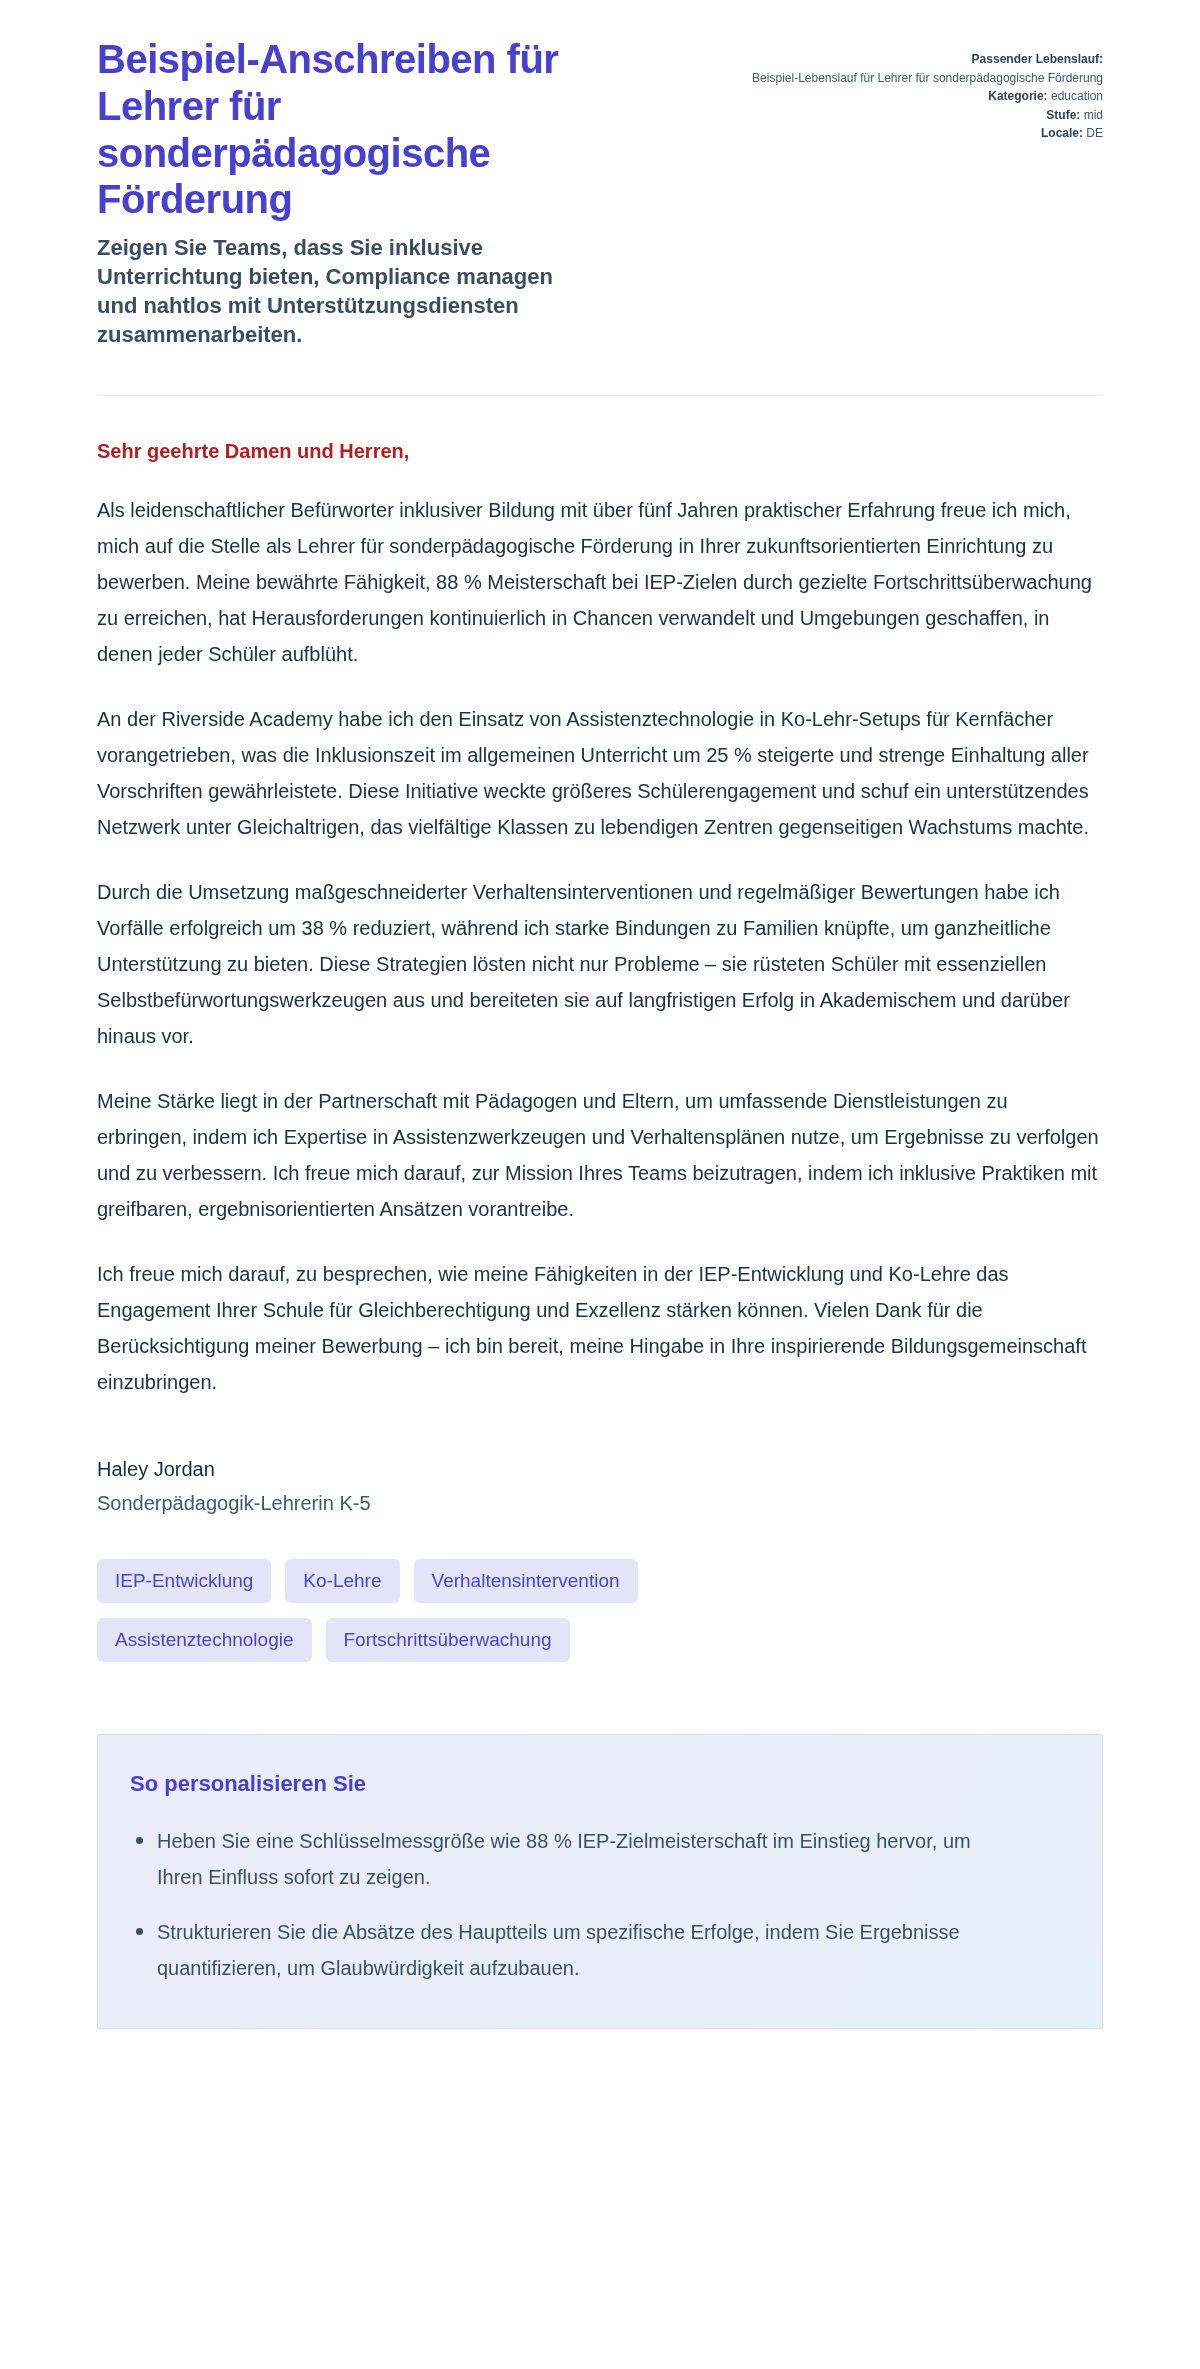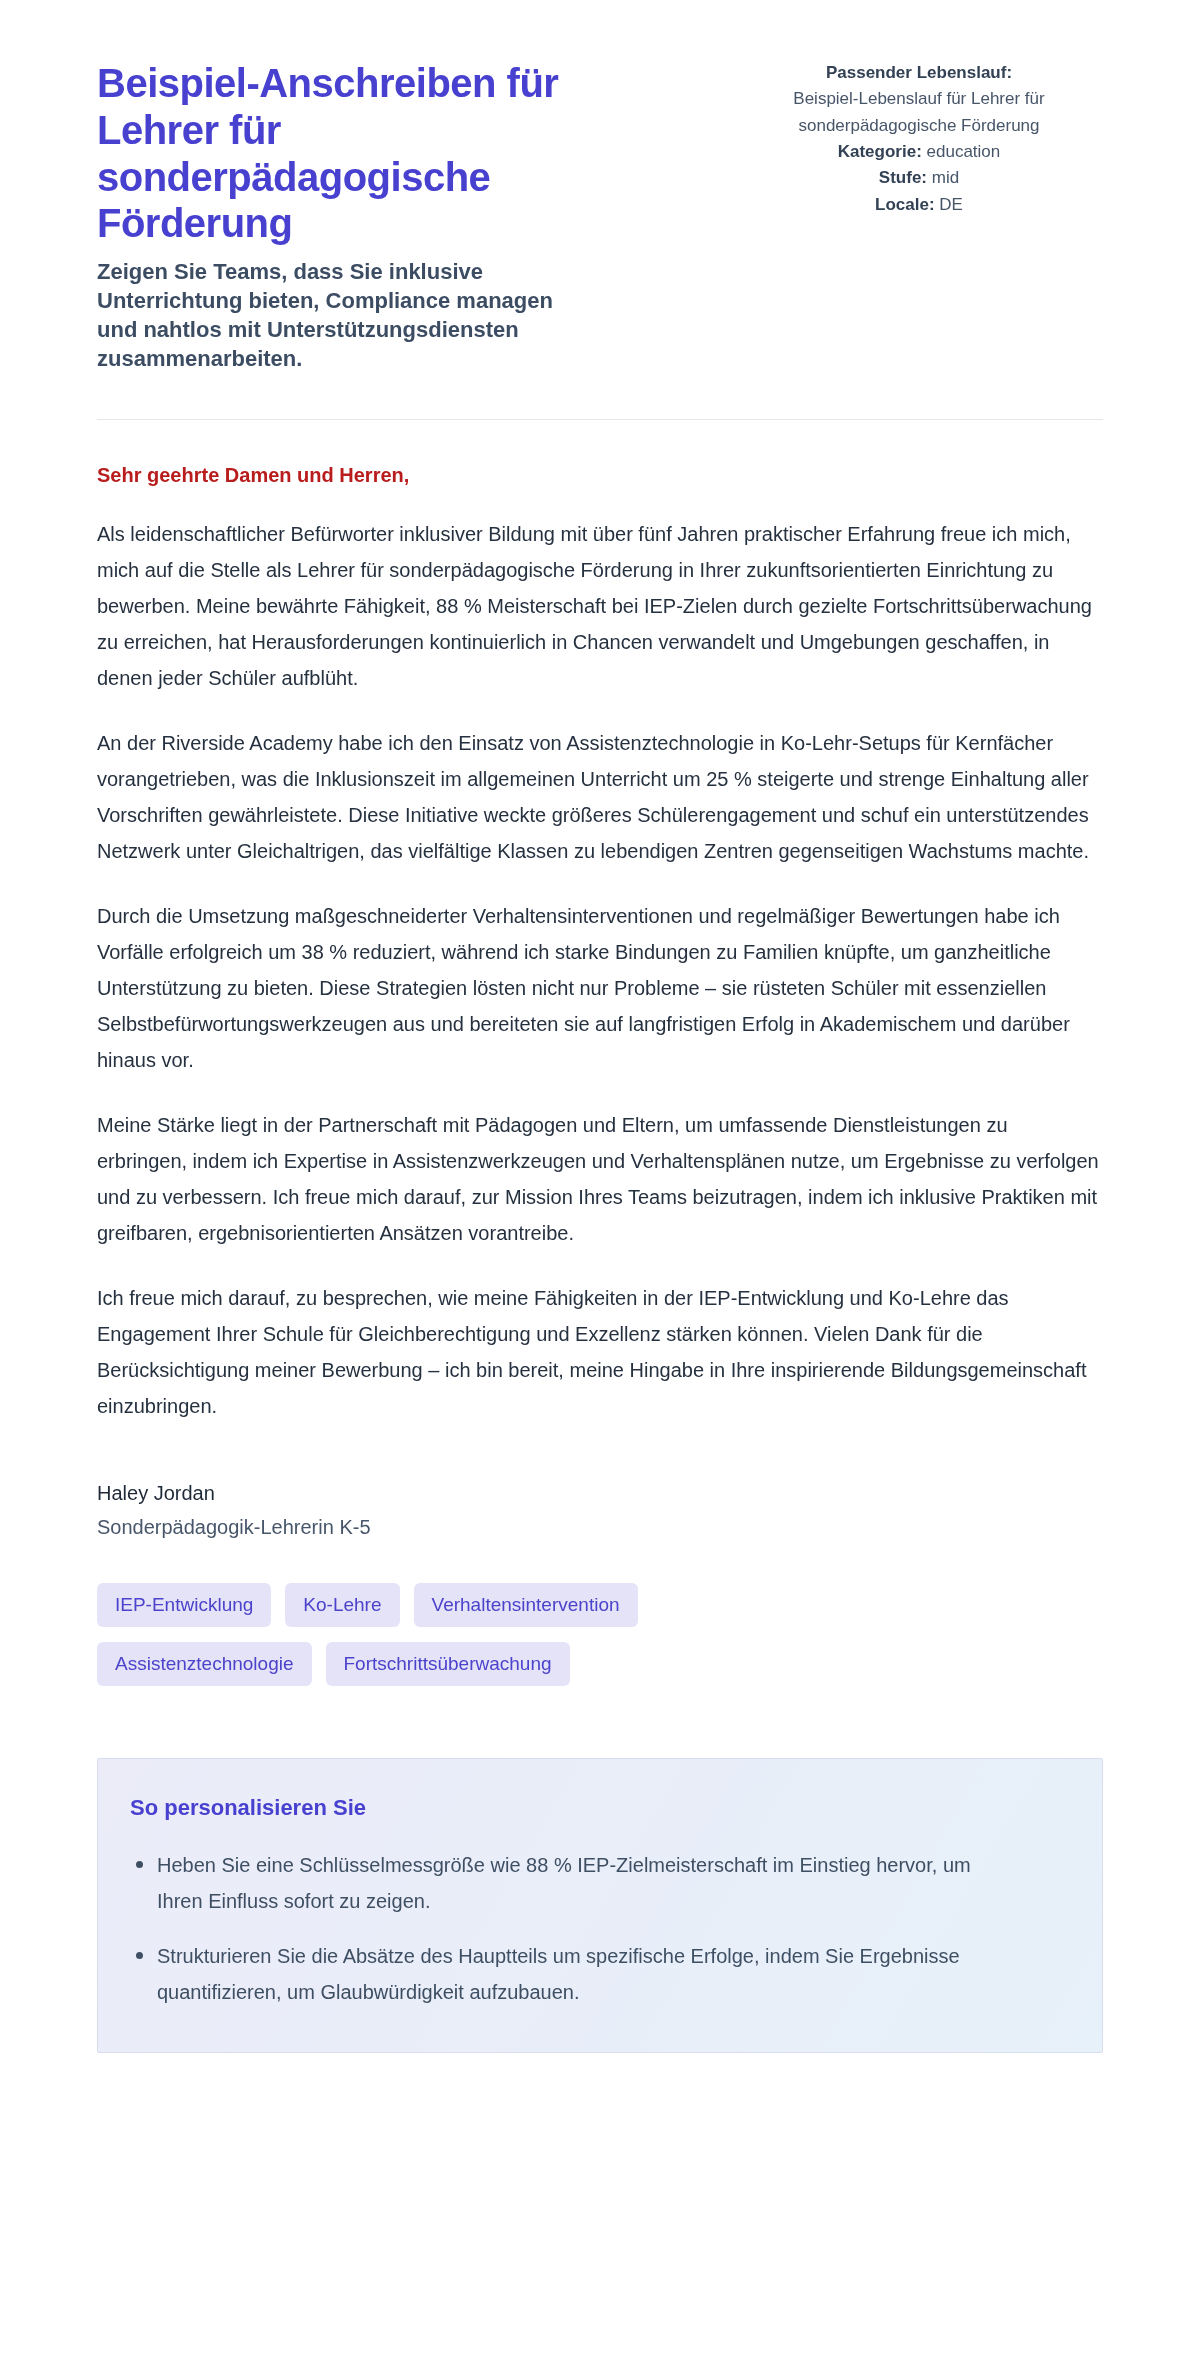--- a/index.html
+++ b/index.html
@@ -6,21 +6,21 @@
   * { margin: 0; padding: 0; box-sizing: border-box; }
   html, body {
     background: #ffffff;
     font-family: "Liberation Sans", "DejaVu Sans", sans-serif;
     color: #263140;
   }
   body { min-height: 2369px; width: 1200px; }
   .page {
     width: 1006px;
     margin: 0 auto;
-    padding-top: 60px;
+    padding-top: 36px;
     padding-bottom: 70px;
   }
 
   
   .header { display: flex; justify-content: space-between; align-items: flex-start; }
   .header-left { max-width: 560px; }
   h1.title {
     color: #4841d0;
     font-size: 40px;
     line-height: 1.17;
@@ -31,23 +31,23 @@
   .subtitle {
     margin-top: 10px;
     font-size: 22px;
     line-height: 1.32;
     font-weight: 700;
     color: #3c4d63;
     max-width: 500px;
   }
   .meta {
     width: 368px;
-    margin-top: 0;
-    text-align: center;
-    font-size: 17px;
+    margin-top: 14px;
+    text-align: right;
+    font-size: 12px;
     line-height: 1.55;
     color: #475569;
   }
   .meta .label { font-weight: 700; color: #334155; }
 
   .divider {
     border: none;
     border-top: 1px solid #e5e7eb;
     margin-top: 46px;
   }

